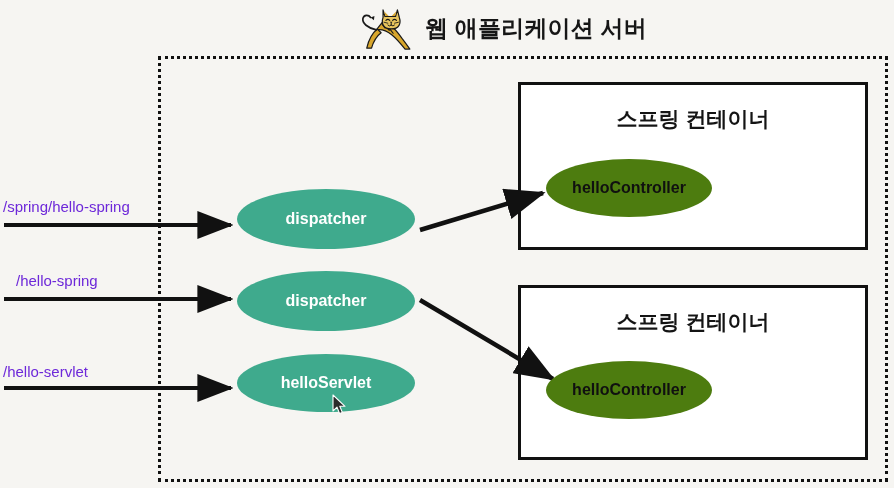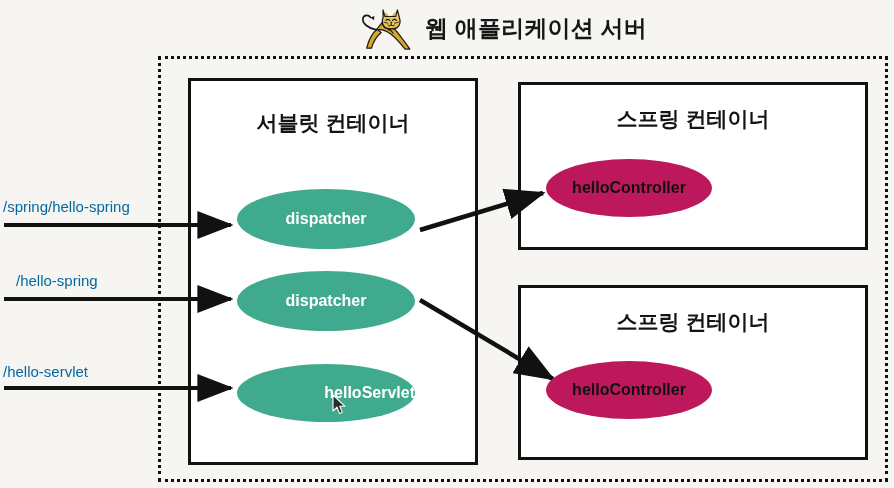--- a/index.html
+++ b/index.html
@@ -106,35 +106,35 @@
     line-height: 1.1;
     box-sizing: border-box;
     z-index: 6;
   }
   .node-teal {
     background: #3faa8d;
     color: #ffffff;
     font-size: 16px;
   }
   .node-green {
-    background: #be185d;
+    background: #4d7c0f;
     color: #101010;
     font-size: 16px;
   }
   #node-dispatcher-v2 { left: 237px; top: 189px; width: 178px; height: 60px; }
   #node-dispatcher-v3 { left: 237px; top: 271px; width: 178px; height: 60px; }
-  #node-hello-servlet { left: 237px; top: 364px; width: 178px; height: 58px; justify-content: flex-end; }
+  #node-hello-servlet { left: 237px; top: 354px; width: 178px; height: 58px; }
   #node-hello-controller-1 { left: 546px; top: 159px; width: 166px; height: 58px; }
   #node-hello-controller-2 { left: 546px; top: 361px; width: 166px; height: 58px; }
 
   
   .url-label {
     position: absolute;
     font-size: 15px;
-    color: #0369a1;
+    color: #6d28d9;
     white-space: nowrap;
   }
   #url-label-spring-hello-spring { left: 3px; top: 198px; }
   #url-label-hello-spring        { left: 16px; top: 272px; }
   #url-label-hello-servlet       { left: 3px; top: 363px; }
 
   
   #arrow-layer {
     position: absolute;
     left: 0;
@@ -183,23 +183,20 @@
       <path d="M75 38 l-3 -3 h6 z" fill="#1a1a1a"></path>
       <path d="M75 38 v4 M75 42 q-4 4 -7 0 M75 42 q4 4 7 0" stroke="#1a1a1a" stroke-width="2" fill="none" stroke-linecap="round"></path>
 
       <path d="M68 38 l-8 -2 M82 38 l8 -2" stroke="#1a1a1a" stroke-width="1.8" stroke-linecap="round"></path>
     </svg>
     <div id="title-text">웹 애플리케이션 서버</div>
   </div>
 
   <div id="was-box"></div>
 
-  <div id="servlet-container" class="solid-box">
-    <div class="box-title">서블릿 컨테이너</div>
-  </div>
 
   <div id="spring-container-1" class="solid-box">
     <div class="box-title">스프링 컨테이너</div>
   </div>
   <div id="spring-container-2" class="solid-box">
     <div class="box-title">스프링 컨테이너</div>
   </div>
 
   <svg id="arrow-layer" viewBox="0 0 894 488" xmlns="http://www.w3.org/2000/svg">
     <defs>

